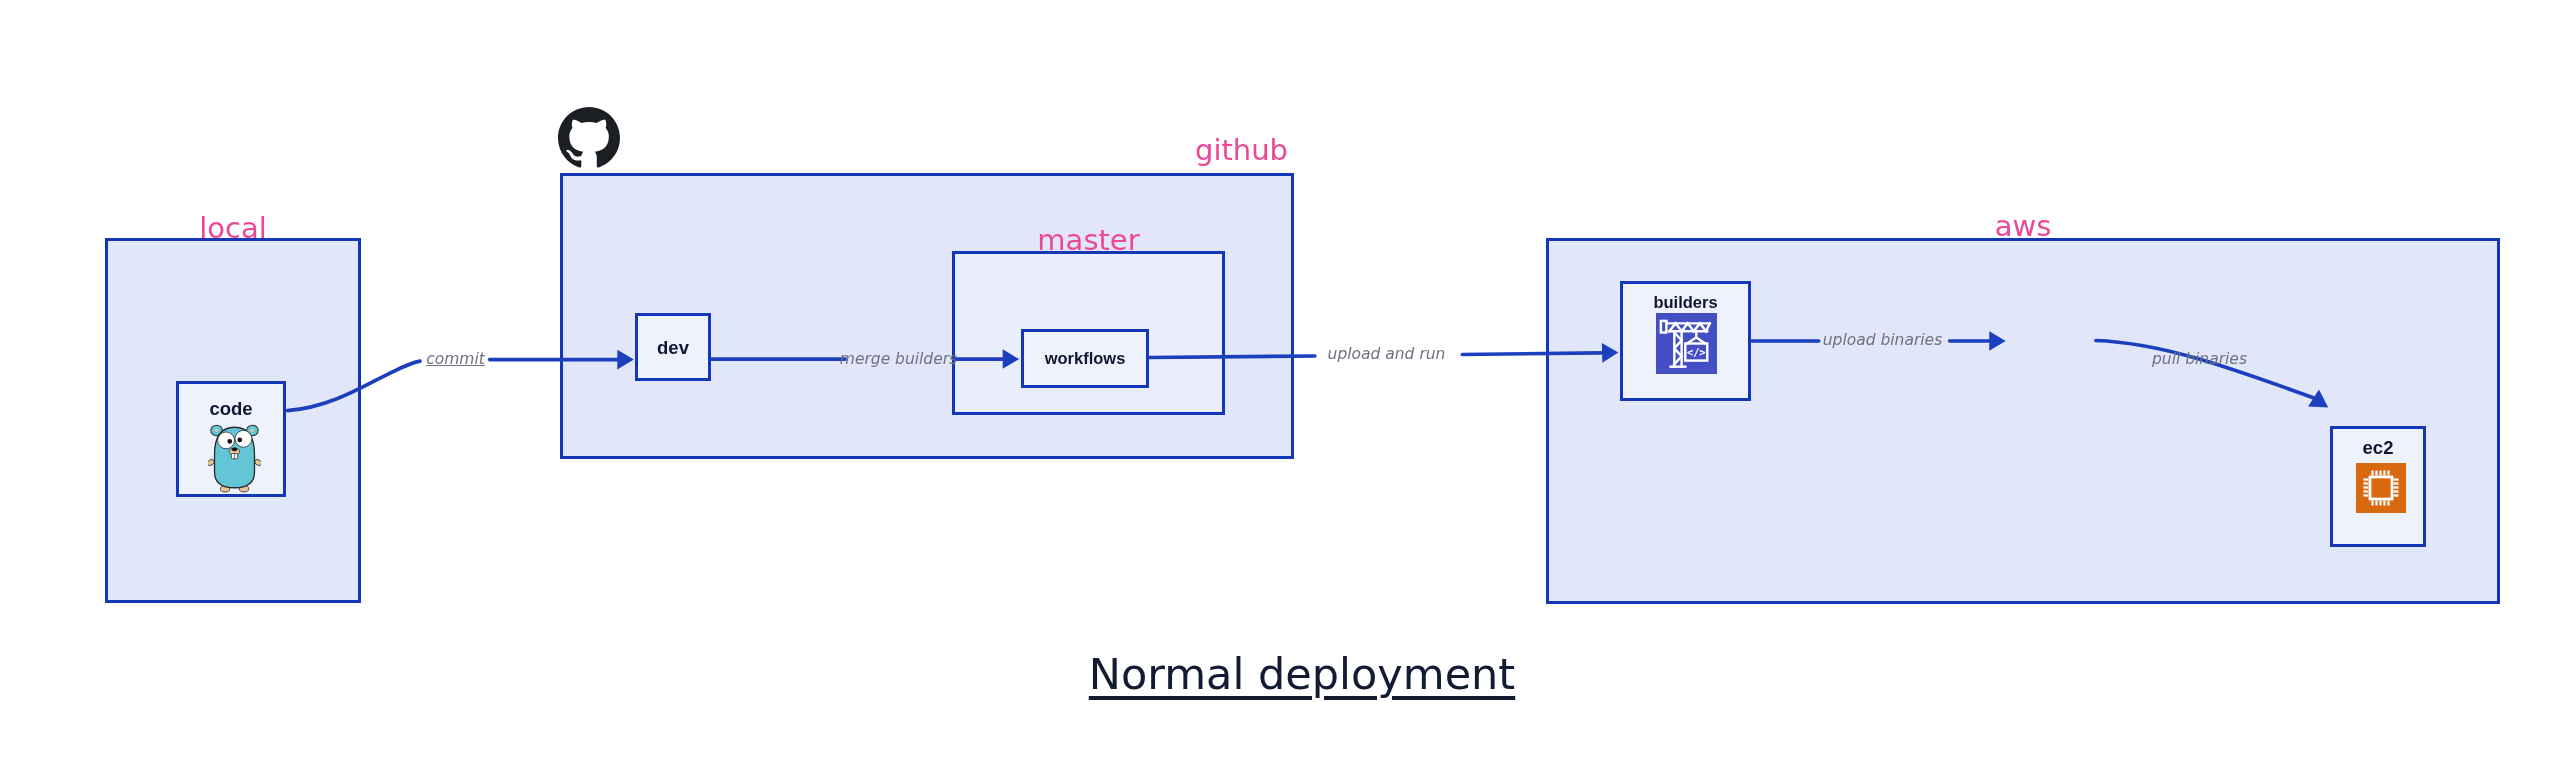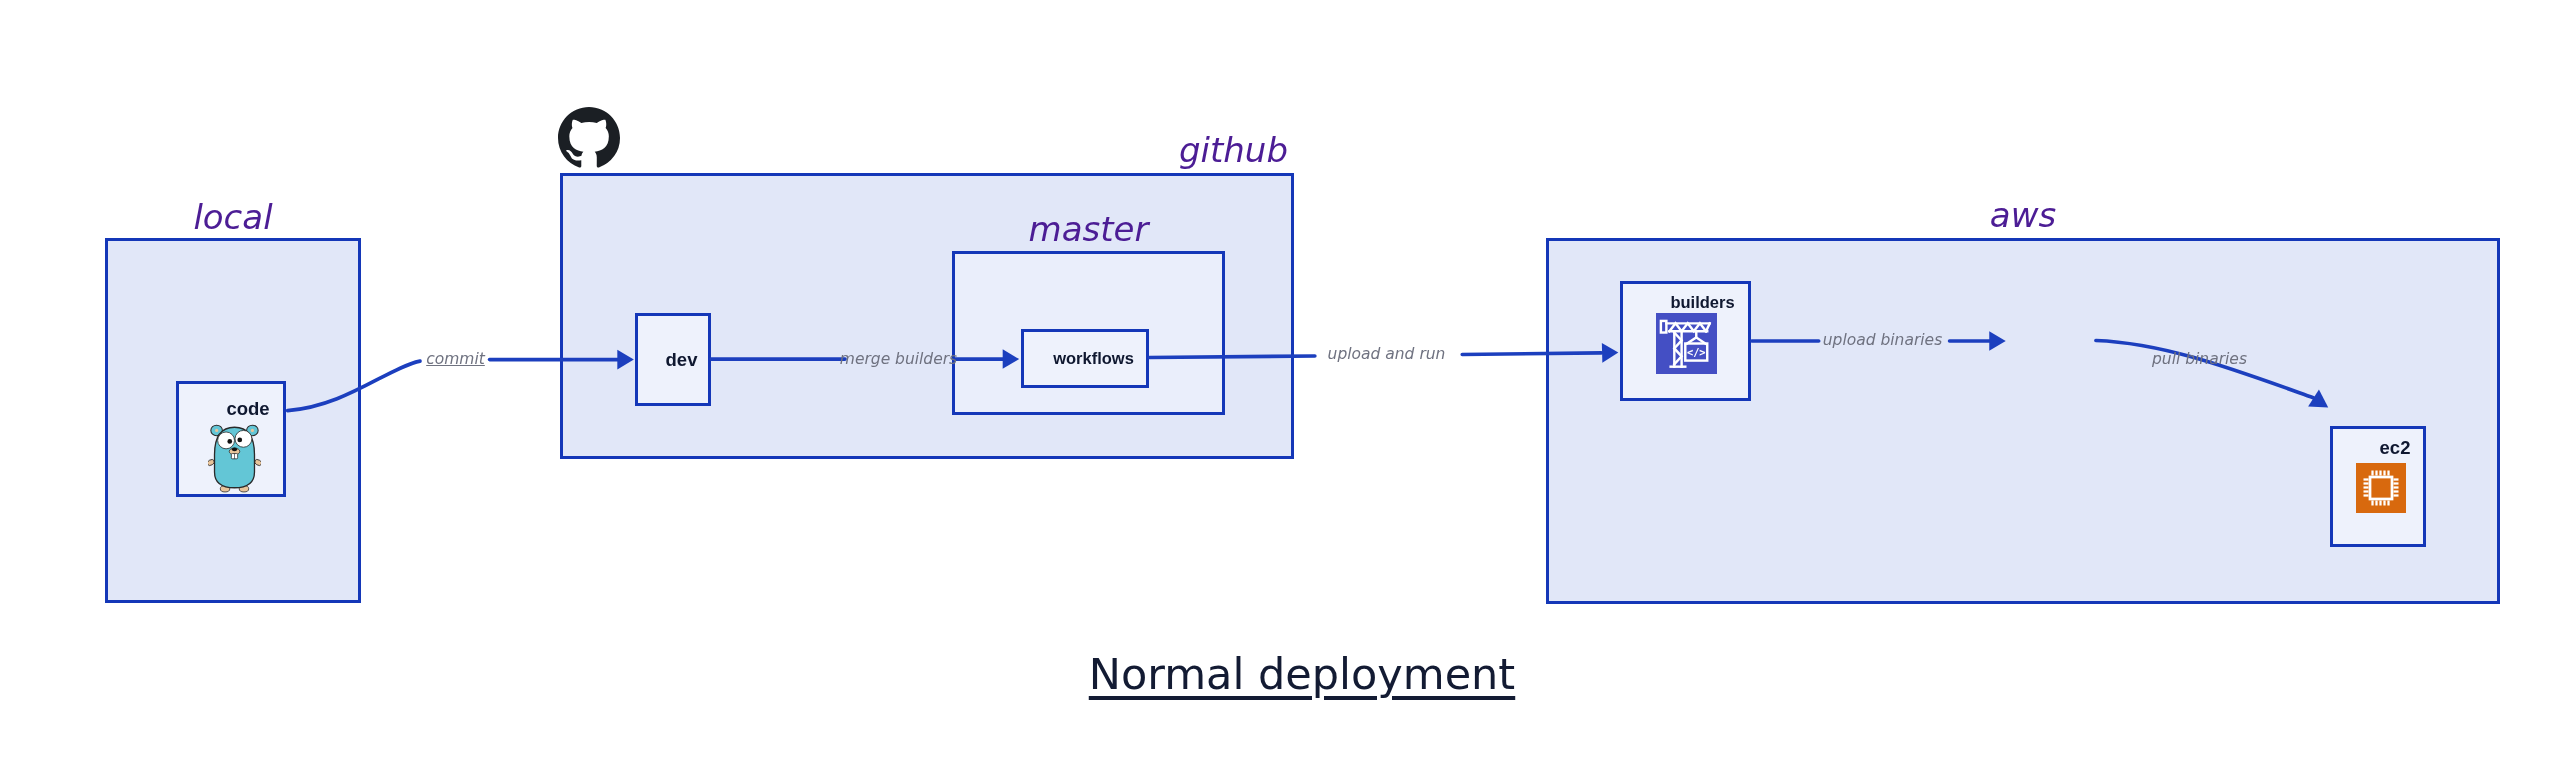--- a/index.html
+++ b/index.html
@@ -1,26 +1,26 @@
 <!DOCTYPE html>
 <html style="font-size:8.2px"><head>
 <meta charset="utf-8">
 <style>
   html,body{margin:0;padding:0;background:#ffffff;}
   #canvas{position:relative;width:2604px;height:781px;background:#ffffff;overflow:hidden;
           font-family:"DejaVu Sans","Liberation Sans",sans-serif;}
   .gbox{position:absolute;box-sizing:border-box;border:3.1px solid #1437b8;background:#e1e7f8;}
   .gbox.mid{background:#eaeefb;}
   .node{position:absolute;box-sizing:border-box;border:3.1px solid #1437b8;background:#eef2fc;}
-  .glabel{position:absolute;color:#4c1d95;font-size:34px;line-height:31px;white-space:nowrap;font-style:italic;}
-  .glabel.center{text-align:center;}
+  .glabel{position:absolute;color:#ec4899;font-size:29px;line-height:31px;white-space:nowrap;}
+  .glabel.center{text-align:center;margin-top:11px;}
   .glabel.right{text-align:right;}
   .nlabel{position:absolute;left:0;width:100%;text-align:center;color:#0f1830;
           font-weight:bold;font-size:18.5px;line-height:23px;
-          font-family:"Liberation Sans","DejaVu Sans",sans-serif;white-space:nowrap;padding-left:17px;}
+          font-family:"Liberation Sans","DejaVu Sans",sans-serif;white-space:nowrap;}
   .nlabel.sm{font-size:16.5px;}
   .vcenter{position:absolute;left:0;top:0;width:100%;height:100%;display:flex;
            align-items:center;justify-content:center;}
   .elabel{position:absolute;width:185px;text-align:center;color:#6f7280;
           font-style:italic;font-size:15.5px;line-height:21.6px;white-space:nowrap;}
   .icon{position:absolute;}
   #edges{position:absolute;left:0;top:0;width:2604px;height:781px;pointer-events:none;}
   #title{position:absolute;left:0;top:648px;width:100%;text-align:center;color:#131b33;
          font-size:43px;line-height:52px;text-decoration:underline;
          text-decoration-thickness:3.6px;text-underline-offset:7.2px;}
@@ -64,21 +64,21 @@
         <circle cx="41" cy="37" r="4.5" fill="#111111"></circle>
         <circle cx="60" cy="34" r="4.5" fill="#111111"></circle>
         <ellipse cx="50" cy="56" rx="10" ry="6.5" fill="#e8c49a" stroke="#2a2a2a" stroke-width="1.5"></ellipse>
         <ellipse cx="50" cy="52" rx="5" ry="3.5" fill="#111111"></ellipse>
         <rect x="44" y="60" width="12" height="10" rx="2" fill="#ffffff" stroke="#2a2a2a" stroke-width="1.5"></rect>
         <line x1="50" y1="60" x2="50" y2="70" stroke="#2a2a2a" stroke-width="1.2"></line>
       </svg>
     </div>
   </div>
 
-  <div class="node" style="left:635px;top:313px;width:76px;height:93px;">
+  <div class="node" style="left:635px;top:313px;width:76px;height:68px;">
     <div class="vcenter">
         <span class="nlabel" style="position:static;">dev</span>
       </div>
   </div>
 
   <div class="node" style="left:1021px;top:329px;width:128px;height:59px;">
     <div class="vcenter">
         <span class="nlabel sm" style="position:static;">workflows</span>
       </div>
   </div>

